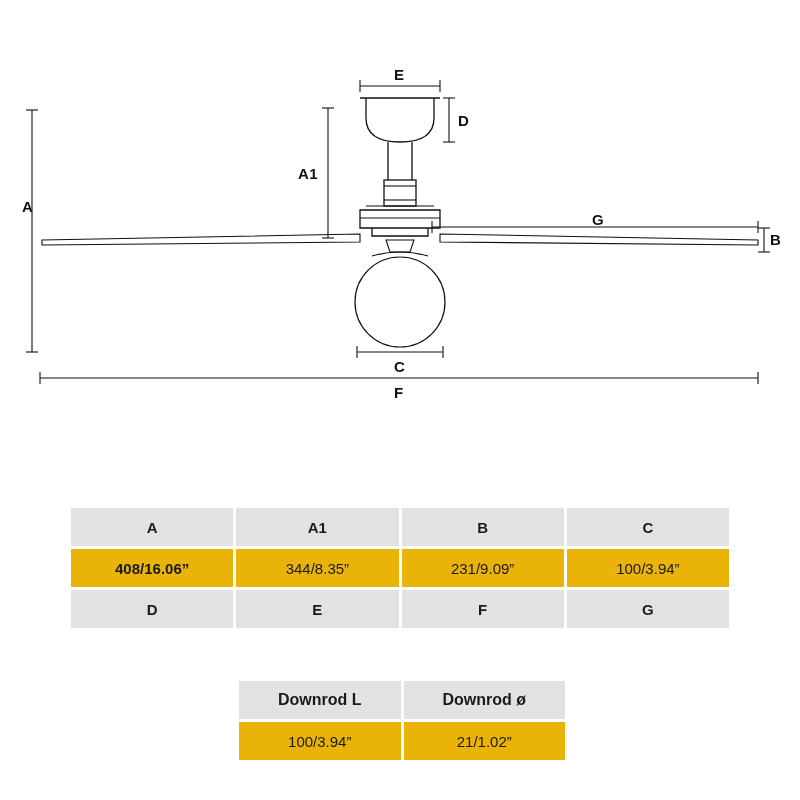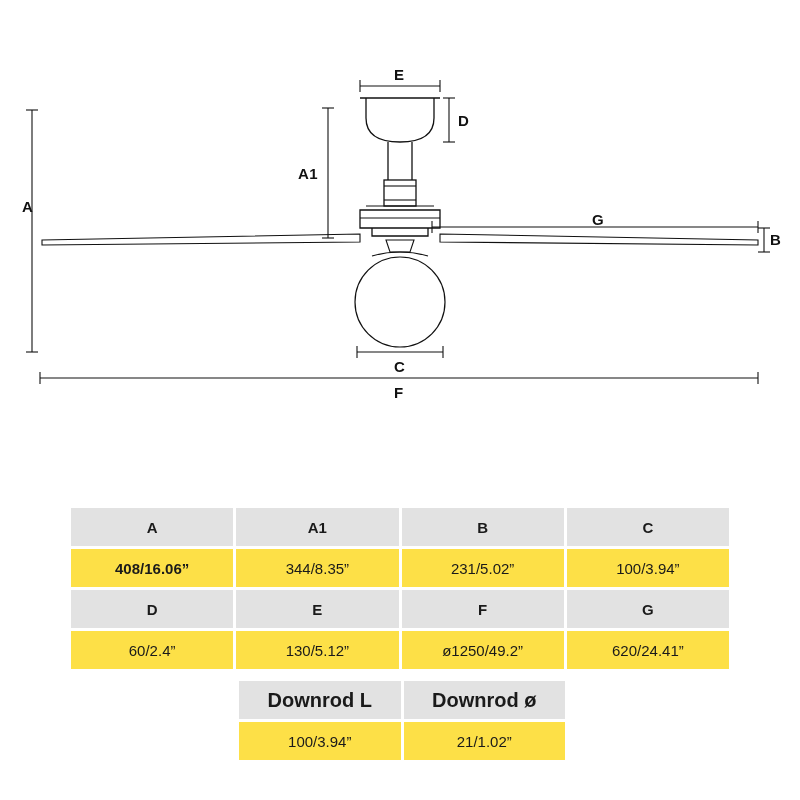--- a/index.html
+++ b/index.html
@@ -57,34 +57,34 @@
     text-align: center;
     vertical-align: middle;
     font-size: 15px;
   }
   td.hdr {
     background: #e2e2e2;
     font-weight: bold;
     font-size: 16px;
   }
   td.val {
-    background: #fde047;
+    background: #eab308;
     font-size: 15px;
   }
   td.val.bold {
     font-weight: bold;
   }
   #downrod-table {
     position: absolute;
     left: 236px;
     top: 678px;
     width: 332px;
   }
   #downrod-table table.spec td.hdr {
-    font-size: 20px;
+    font-size: 16px;
   }
 </style>
 </head>
 <body>
 
 <div id="page">
 
   <div id="drawing">
     <svg width="800" height="430" viewBox="0 0 800 430" xmlns="http://www.w3.org/2000/svg">
       <g fill="none" stroke="#111111" stroke-width="1.1" stroke-linecap="butt">
@@ -162,35 +162,29 @@
       <tbody>
         <tr>
           <td class="hdr">A</td>
           <td class="hdr">A1</td>
           <td class="hdr">B</td>
           <td class="hdr">C</td>
         </tr>
         <tr>
           <td class="val bold">408/16.06”</td>
           <td class="val">344/8.35”</td>
-          <td class="val">231/5.02”</td>
+          <td class="val">231/9.09”</td>
           <td class="val">100/3.94”</td>
         </tr>
         <tr>
           <td class="hdr">D</td>
           <td class="hdr">E</td>
           <td class="hdr">F</td>
           <td class="hdr">G</td>
         </tr>
-        <tr>
-          <td class="val">60/2.4”</td>
-          <td class="val">130/5.12”</td>
-          <td class="val">ø1250/49.2”</td>
-          <td class="val">620/24.41”</td>
-        </tr>
       </tbody>
     </table>
   </div>
 
   <div id="downrod-table">
     <table class="spec">
       <tbody>
         <tr>
           <td class="hdr">Downrod L</td>
           <td class="hdr">Downrod ø</td>

